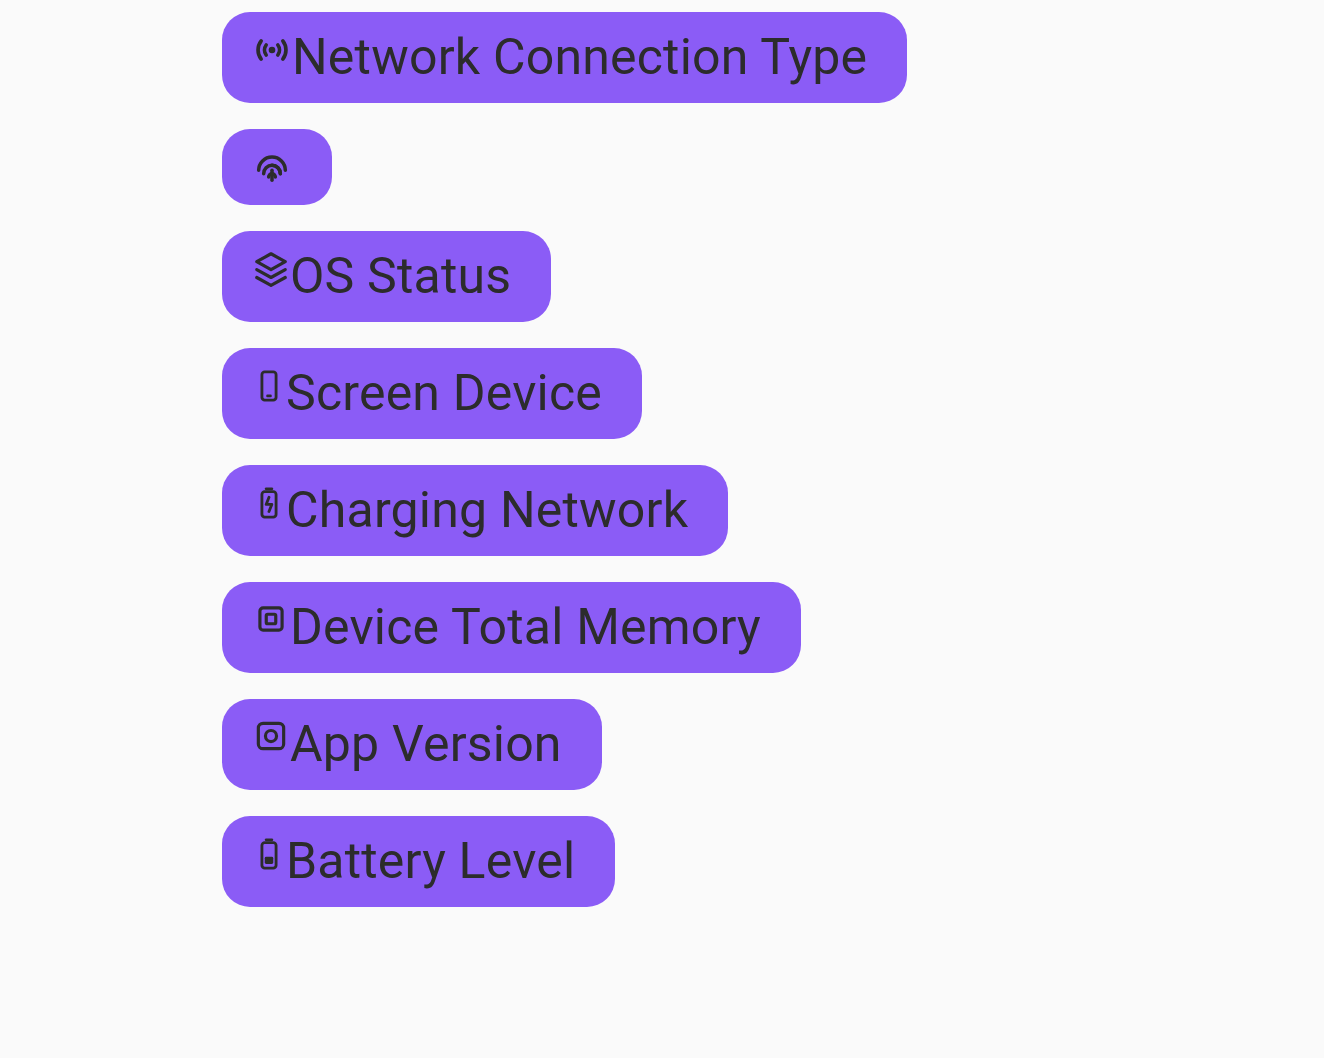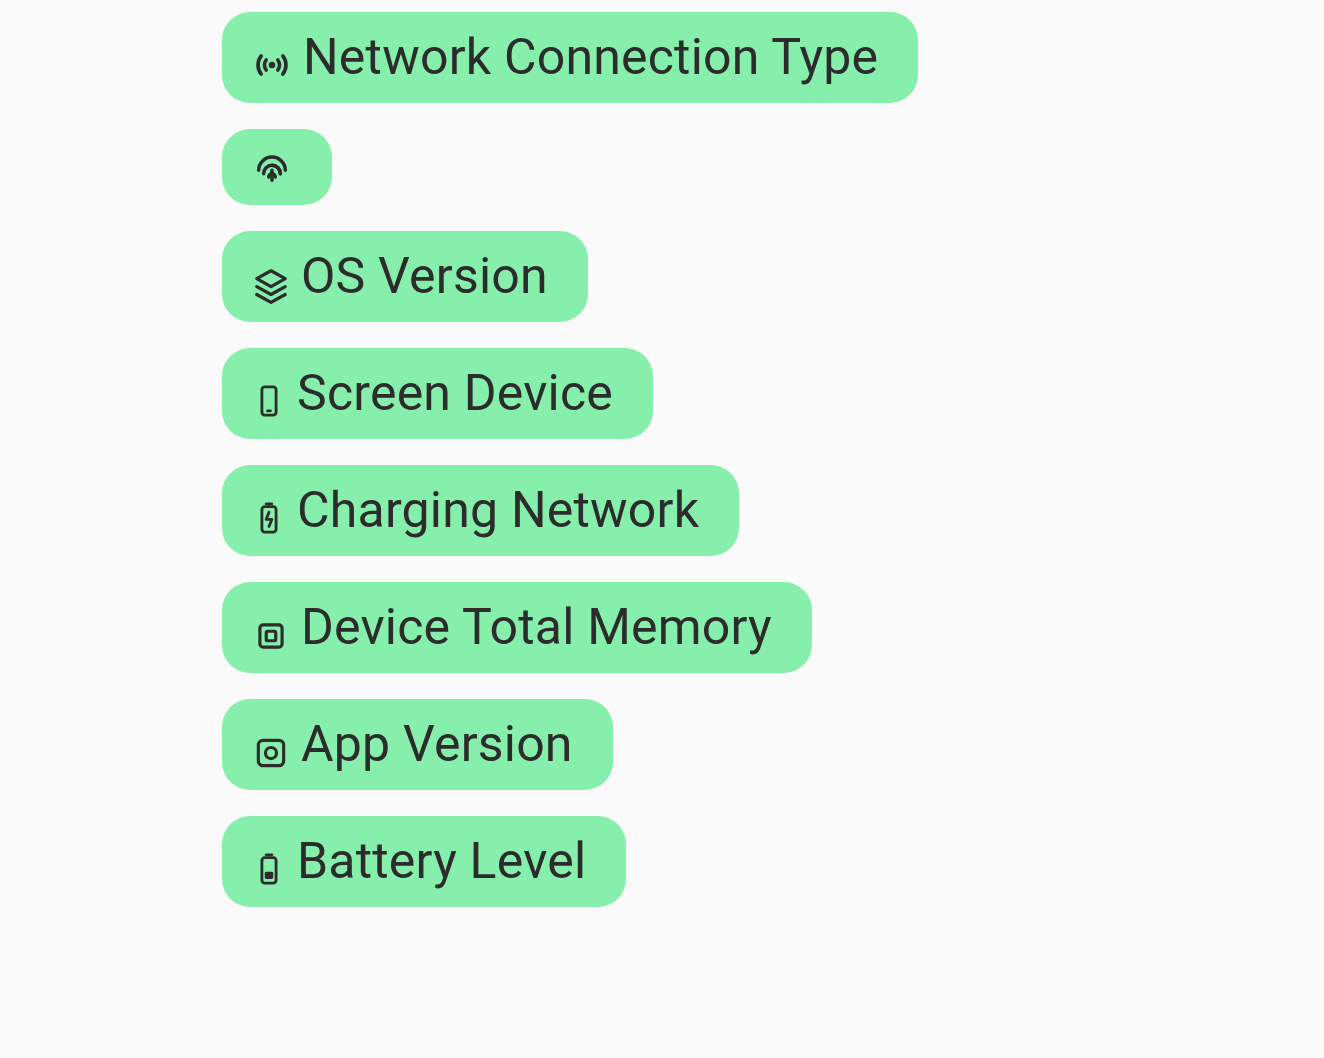--- a/index.html
+++ b/index.html
@@ -15,26 +15,26 @@
   .list {
     position: absolute;
     left: 222px;
     top: 12px;
     display: flex;
     flex-direction: column;
     gap: 26px;
     align-items: flex-start;
   }
   .chip {
-    background: #86efac;
+    background: #8b5cf6;
     border-radius: 28px;
     padding: 18px 40px 18px 30px;
     display: inline-flex;
-    align-items: flex-end;
-    gap: 11px;
+    align-items: flex-start;
+    gap: 0;
     color: #2c2c2c;
     font-size: 50px;
     line-height: 1.1;
     white-space: nowrap;
   }
   .chip .icon {
     display: inline-flex;
     align-items: center;
     justify-content: center;
     color: #2c2c2c;
@@ -77,21 +77,21 @@
   </div>
 
   <div class="chip">
     <span class="icon">
       <svg width="38" height="38" viewBox="0 0 24 24" fill="none" stroke="currentColor" stroke-width="2" stroke-linecap="round" stroke-linejoin="round">
         <polygon points="12 3 21 8 12 13 3 8 12 3"></polygon>
         <polyline points="3 13 12 18 21 13"></polyline>
         <polyline points="3 18 12 23 21 18"></polyline>
       </svg>
     </span>
-    <span class="label">OS Version</span>
+    <span class="label">OS Status</span>
   </div>
 
   <div class="chip">
     <span class="icon">
       <svg width="34" height="40" viewBox="0 0 24 24" fill="none" stroke="currentColor" stroke-width="2" stroke-linecap="round" stroke-linejoin="round">
         <rect x="7" y="2" width="10" height="20" rx="2"></rect>
         <line x1="11" y1="19" x2="13" y2="19"></line>
       </svg>
     </span>
     <span class="label">Screen Device</span>

